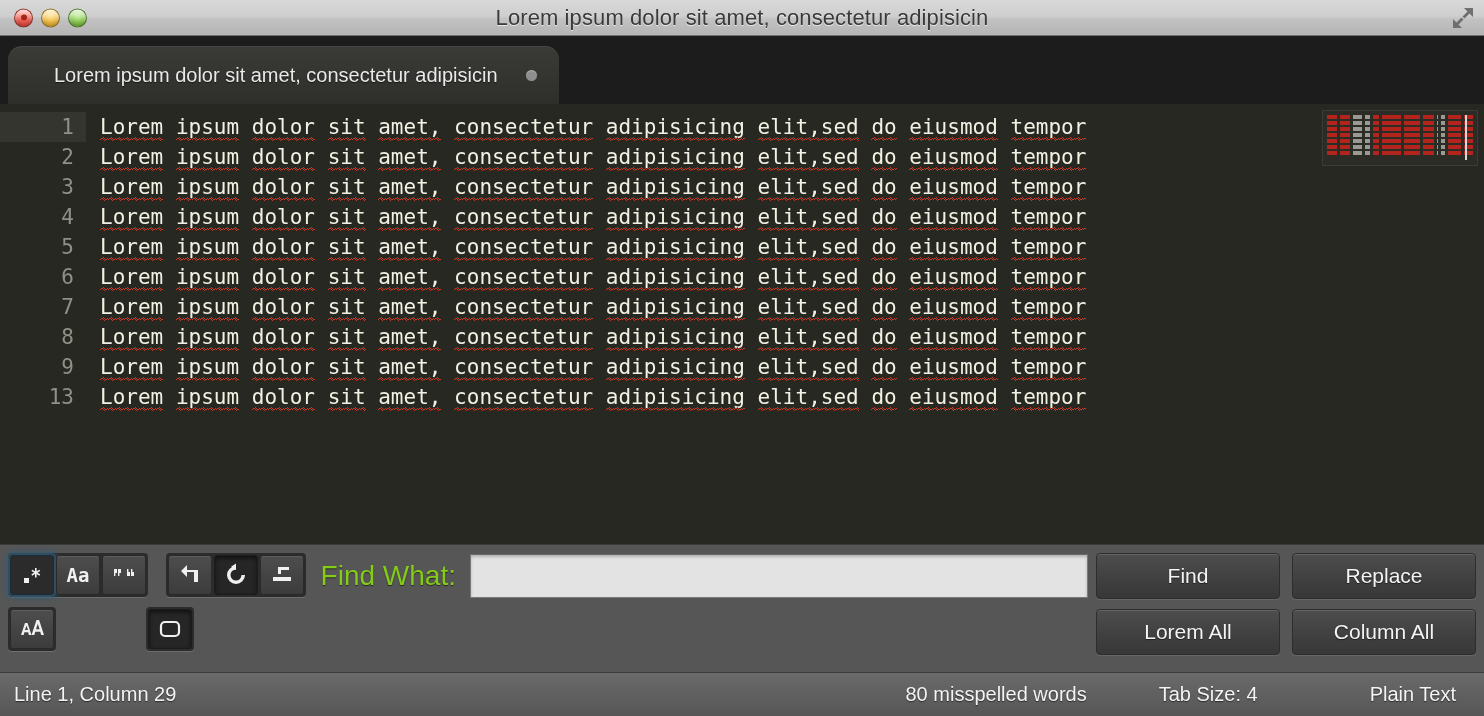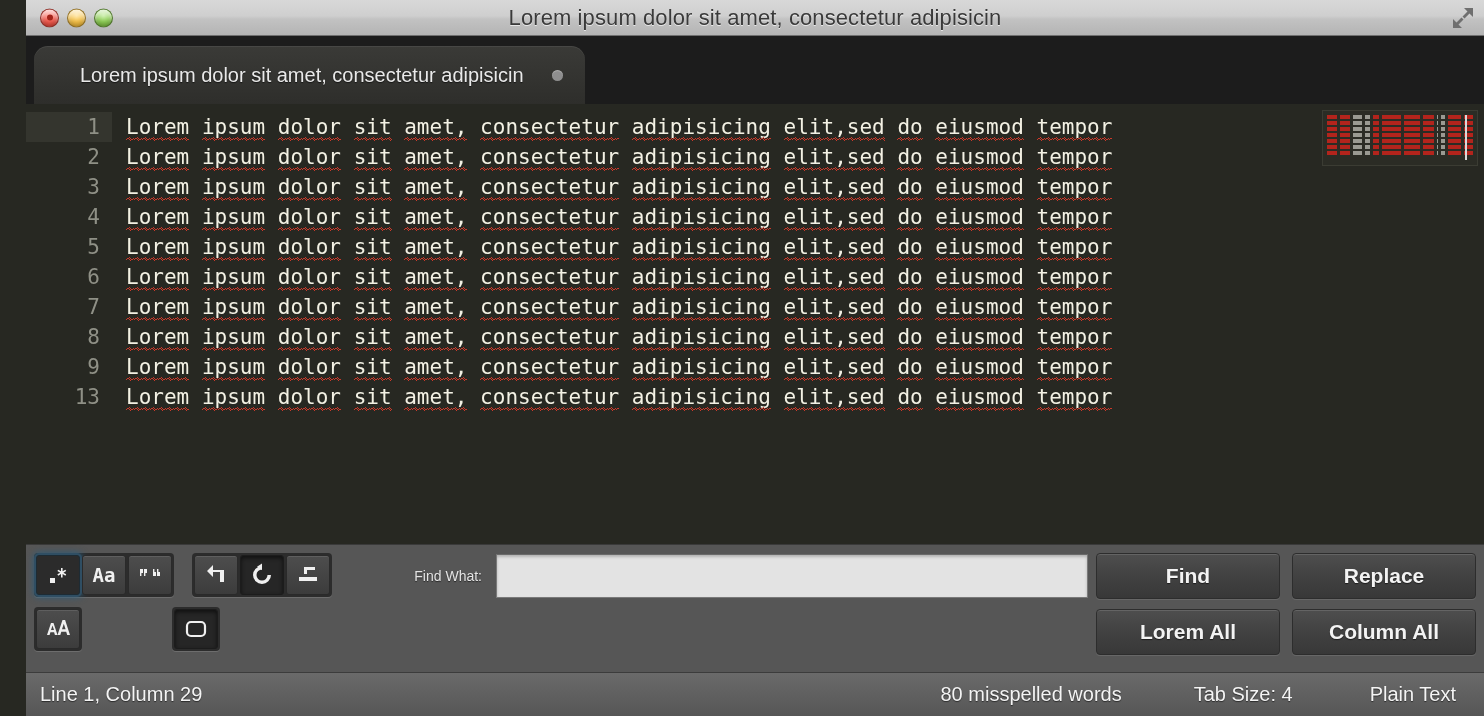--- a/index.html
+++ b/index.html
@@ -8,21 +8,20 @@
     overflow: hidden;
     background: #272822;
     font-family: "Liberation Sans", sans-serif;
   }
 
   .app {
     position: relative;
     width: 1484px; height: 716px;
     display: flex; flex-direction: column;
     overflow: hidden;
-    padding-left: 26px;
   }
 
   
   .titlebar {
     position: relative;
     height: 36px;
     flex: 0 0 36px;
     background: linear-gradient(to bottom, #d8d8d8 0%, #cfcfcf 45%, #c2c2c2 55%, #b4b4b4 100%);
     border-bottom: 1px solid #6f6f6f;
     display: flex; align-items: center;
@@ -227,22 +226,22 @@
     border-color: #1c1c1c;
   }
 
   .fields {
     flex: 1 1 auto;
     display: flex; flex-direction: column; gap: 10px;
     padding-right: 8px;
   }
   .field-row { display: flex; align-items: center; height: 46px; }
   .field-label {
-    color: #e5e5e5;
-    font-size: 14px;
+    color: #84cc16;
+    font-size: 28px;
     text-shadow: 0 1px 1px rgba(0,0,0,.55);
     white-space: nowrap;
     margin-right: 14px;
   }
   .field-label.find { width: 148px; text-align: right; }
   .field-label.replace { width: 148px; text-align: right; }
   .field-input {
     flex: 1 1 auto;
     height: 44px;
     background: #e3e3e3;
@@ -269,40 +268,39 @@
   .abtn {
     flex: 1 1 0;
     background: linear-gradient(to bottom, #4e4e4e 0%, #414141 52%, #383838 100%);
     border: 1px solid #2d2d2d;
     border-radius: 4px;
     color: #f3f3f3;
     font-size: 21px;
     display: flex; align-items: center; justify-content: center;
     box-shadow: inset 0 1px 0 rgba(255,255,255,.13), 0 1px 0 rgba(255,255,255,.10);
     text-shadow: 0 1px 1px rgba(0,0,0,.55);
-    font-weight: bold;
   }
 
   
   .statusbar {
     flex: 0 0 44px;
     height: 44px;
     background: linear-gradient(to bottom, #6a6a6a 0%, #606060 50%, #565656 100%);
     border-top: 1px solid #3c3c3c;
     display: flex; align-items: center;
     color: #f4f4f4;
     font-size: 20px;
     text-shadow: 0 1px 1px rgba(0,0,0,.55);
     padding: 0 14px;
   }
   .status-left { flex: 0 0 auto; }
   .status-spacer { flex: 1 1 auto; }
   .status-item { margin-left: 0; }
   .status-misspell { margin-right: 72px; }
-  .status-tabsize { margin-right: 77px; }
+  .status-tabsize { margin-right: 112px; }
   .status-syntax { margin-right: 14px; }
 </style>
 </head>
 <body>
 
 <div class="app">
 
   <div class="titlebar">
     <div class="traffic">
       <div class="light close"></div>

